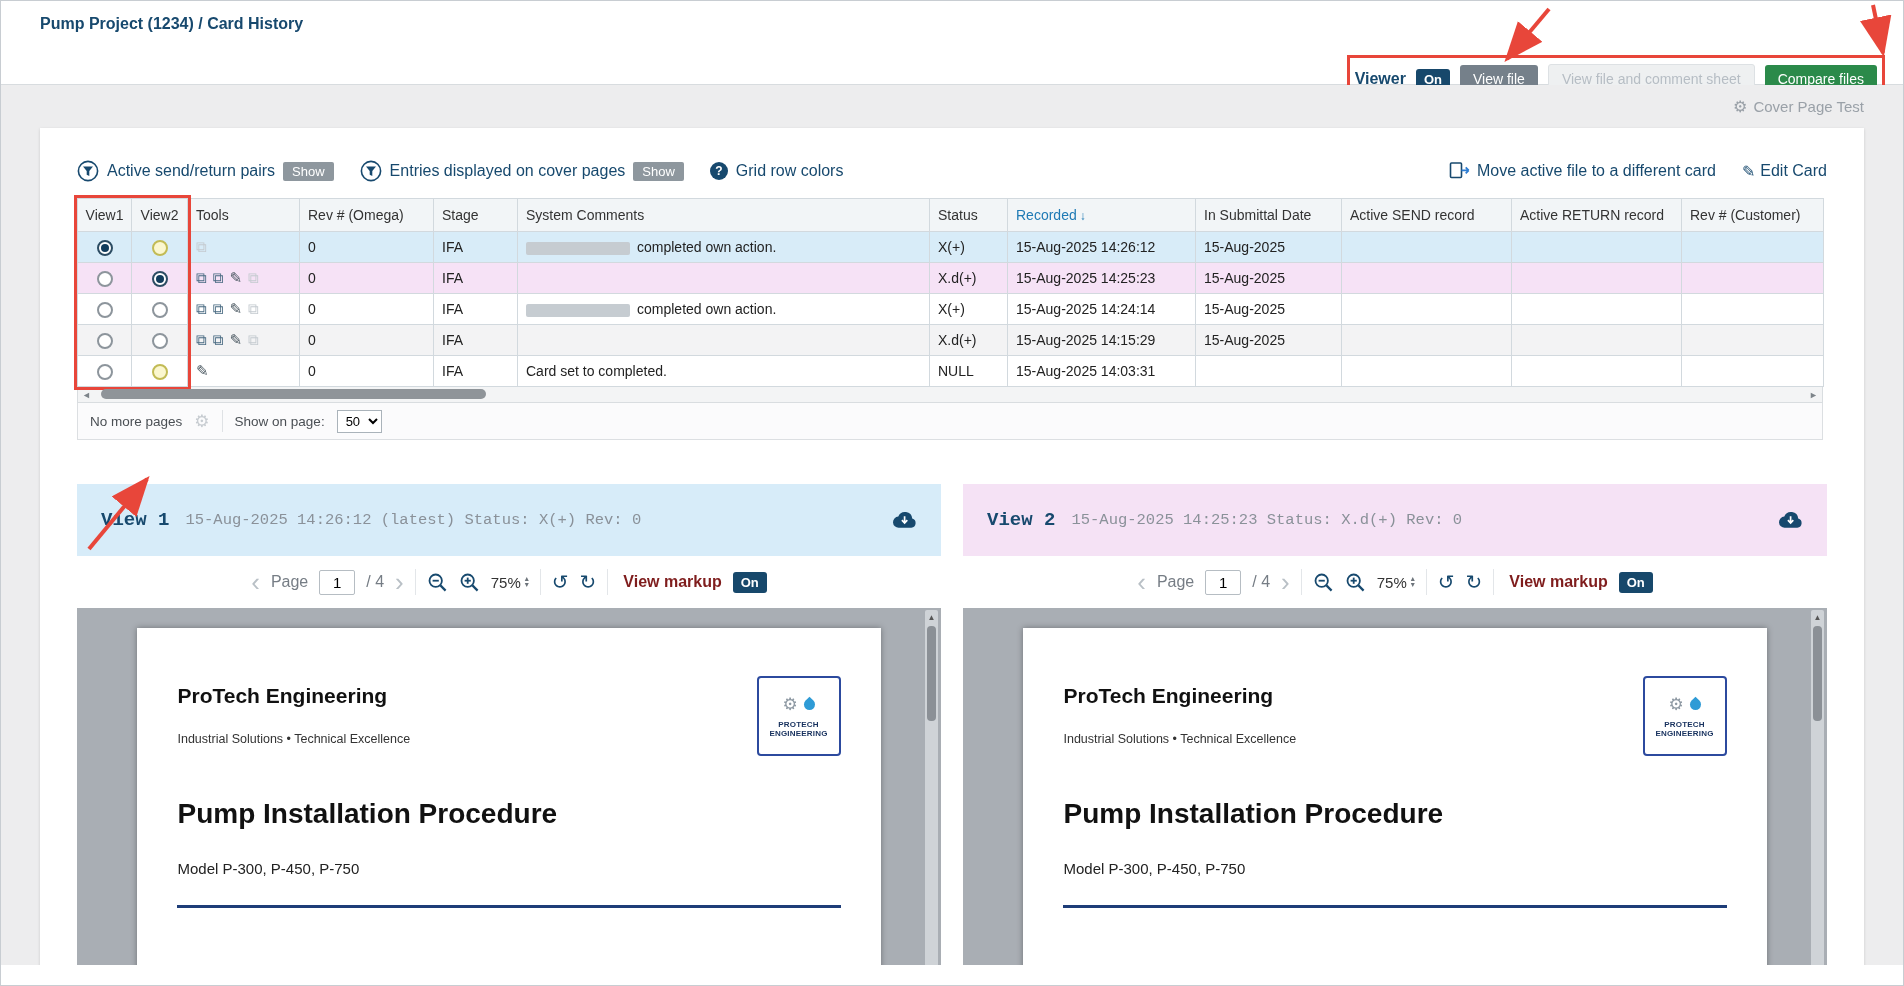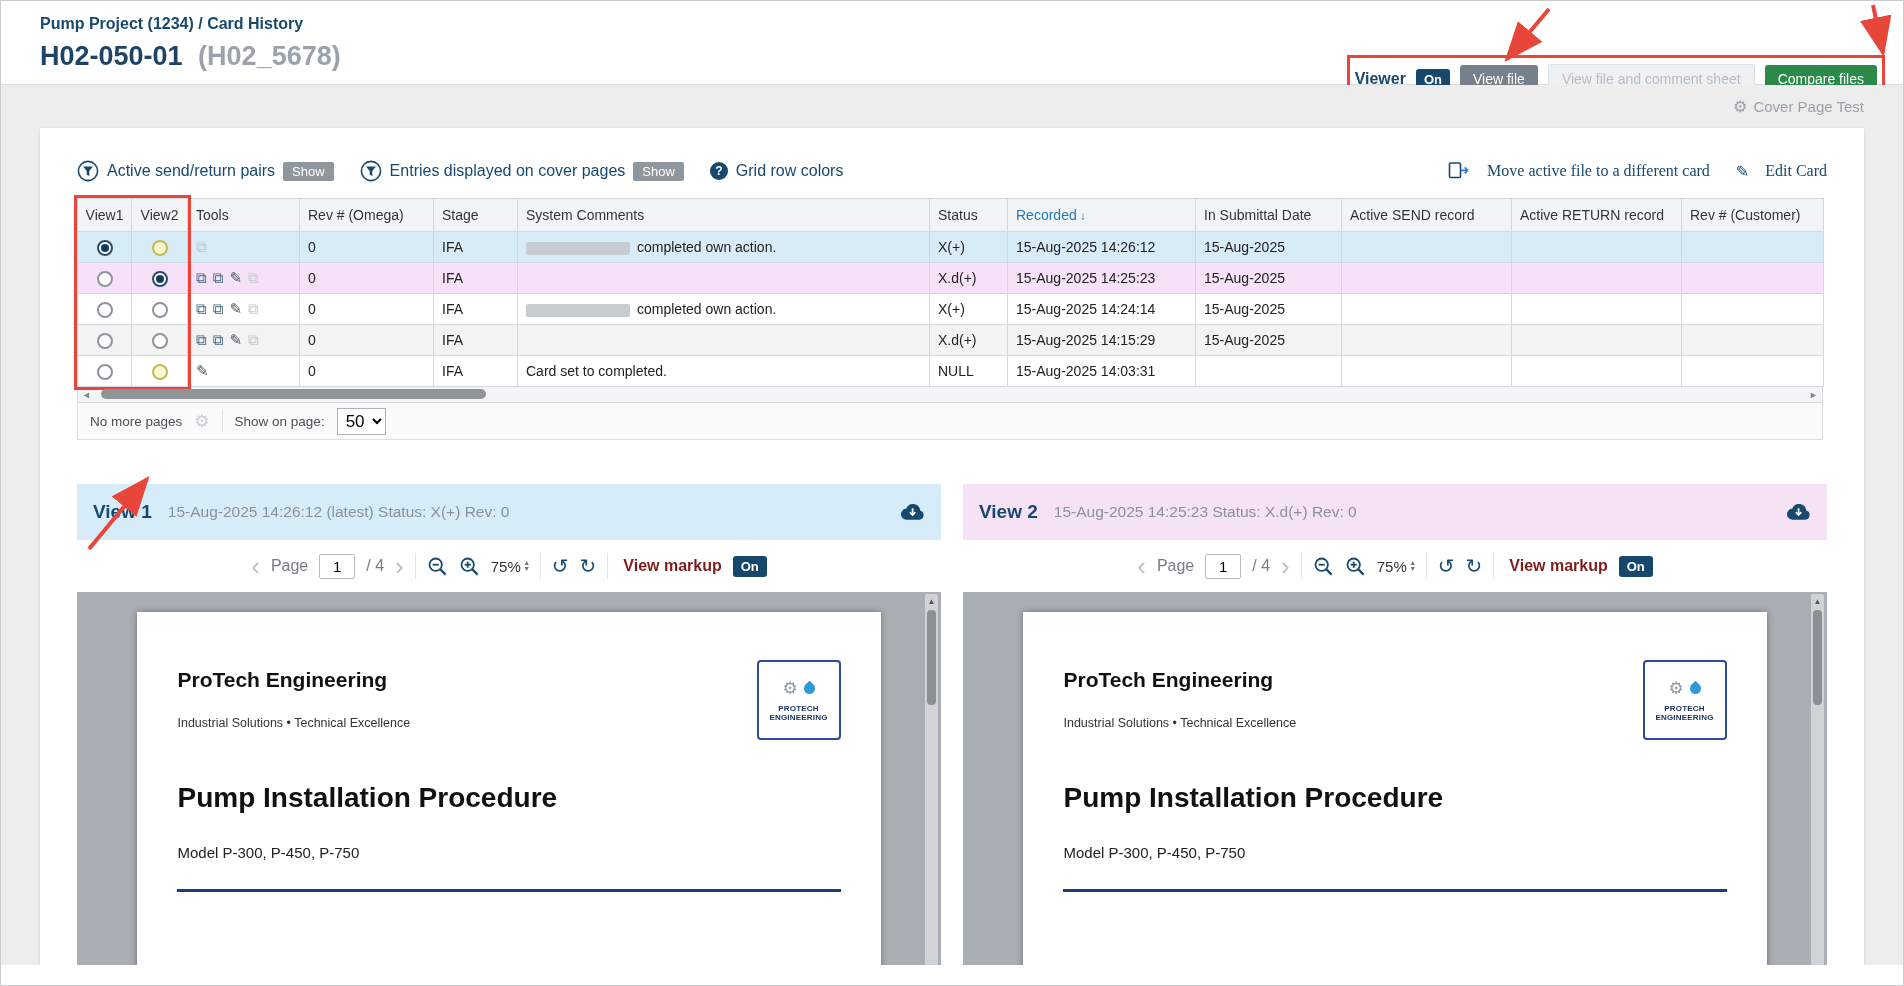--- a/index.html
+++ b/index.html
@@ -37,21 +37,21 @@
 
   
   .card { margin:6px 39px 0; background:#fff; box-shadow:0 1px 3px rgba(0,0,0,.14); padding:32px 37px 0; height:1100px; position:relative; }
   .section-title { font-size:23px; font-weight:bold; color:#17496e; margin-bottom:26px; }
 
   .filter-row { display:flex; align-items:center; gap:26px; margin-bottom:16px; font-size:16px; color:#17496e; }
   .filter-item { display:inline-flex; align-items:center; gap:8px; }
   .badge-show { background:#8e979e; color:#fff; font-size:13px; padding:2px 9px; border-radius:2px; cursor:pointer; }
   .q-icon { width:18px; height:18px; border-radius:50%; background:#17496e; color:#fff; font-size:12px; font-weight:bold; text-align:center; line-height:18px; display:inline-block; }
   .spacer { flex:1; }
-  .action-link { display:inline-flex; align-items:center; gap:16px; color:#17496e; cursor:pointer;font-family:Liberation Serif, serif; }
+  .action-link { display:inline-flex; align-items:center; gap:5px; color:#17496e; cursor:pointer; }
   .pencil-icon { font-size:16px; color:#17496e; }
 
   
   .table-wrap { position:relative; }
   table.history { border-collapse:collapse; table-layout:fixed; width:1746px; font-size:14px; }
   table.history th, table.history td { border:1px solid #d2d9de; overflow:hidden; white-space:nowrap; }
   table.history thead th { background:#f2f5f7; color:#333; font-weight:normal; height:33px; padding:0 8px; text-align:left; }
   table.history thead th:nth-child(1), table.history thead th:nth-child(2) { text-align:center; padding:0 2px; }
   table.history thead th.sorted { color:#1f7ab5; }
   .sort-arrow { margin-left:3px; font-size:12px; }
@@ -78,26 +78,26 @@
   
   .hscroll { display:flex; align-items:center; height:16px; background:#f3f4f5; border:1px solid #d9dde0; border-top:none; width:1746px; }
   .hs-btn { font-size:9px; color:#7d848a; padding:0 4px; cursor:pointer; }
   .hs-track { flex:1; position:relative; height:100%; }
   .hs-thumb { position:absolute; left:6px; top:2px; width:385px; height:10px; background:#8f9499; border-radius:5px; cursor:grab; }
 
   
   .table-footer { width:1746px; height:37px; border:1px solid #dcdfe2; border-top:none; background:#fbfbfc; display:flex; align-items:center; gap:12px; padding:0 12px; font-size:13.5px; color:#4a4f54; }
   .footer-gear { color:#c7ccd1; font-size:17px; cursor:pointer; }
   .fdiv { width:1px; height:22px; background:#dfe2e5; }
-  select.page-size { font-family:inherit; font-size:17px; padding:2px 4px; border:1px solid #aab3ba; background:#fff; }
+  select.page-size { font-family:inherit; font-size:13px; padding:2px 4px; border:1px solid #aab3ba; background:#fff; }
 
   
   .viewer-row { margin-top:44px; display:flex; gap:22px; }
   .panel { flex:1; display:flex; flex-direction:column; }
-  .panel-head { height:56px; display:flex; align-items:center; padding:0 16px; gap:16px; }
+  .panel-head { height:72px; display:flex; align-items:center; padding:0 24px; gap:16px;font-family:Liberation Mono, monospace; }
   .panel-head.blue { background:#d7ecf9; }
   .panel-head.pink { background:#f5e2f5; }
   .panel-name { font-size:19px; font-weight:bold; color:#17496e; }
   .panel-meta { font-size:15.5px; color:#8a9199; }
   .dl { margin-left:auto; cursor:pointer; display:inline-flex; }
 
   .panel-toolbar { background:#fff; height:52px; display:flex; align-items:center; justify-content:center; gap:11px; color:#6d7680; }
   .chev { font-size:26px; color:#b9c0c6; line-height:20px; cursor:pointer; }
   .pg-label, .pg-total { font-size:16px; color:#767d85; }
   .pg-input { width:36px; height:25px; border:1px solid #b6bdc3; border-radius:2px; text-align:center; font-size:15px; font-family:inherit; }
@@ -127,24 +127,20 @@
   .doc-scroll-thumb { display:block; width:9px; margin:4px auto 0; height:95px; background:#8b9096; border-radius:4px; cursor:grab; }
 
   
   .annotations { position:absolute; left:0; top:0; pointer-events:none; z-index:60; }
 </style>
 </head>
 <body>
 
 <header class="top-header">
   <div class="breadcrumb">Pump Project (1234) / Card History</div>
-  <div class="card-title">
-    <span>H02-050-01</span>
-    <span class="suffix">(H02_5678)</span>
-  </div>
 
   <div class="viewer-controls">
     <span class="viewer-label">Viewer</span>
     <span class="badge-on">On</span>
     <button class="btn btn-gray">View file</button>
     <button class="btn btn-disabled">View file and comment sheet</button>
     <button class="btn btn-green">Compare files</button>
   </div>
 </header>
 

